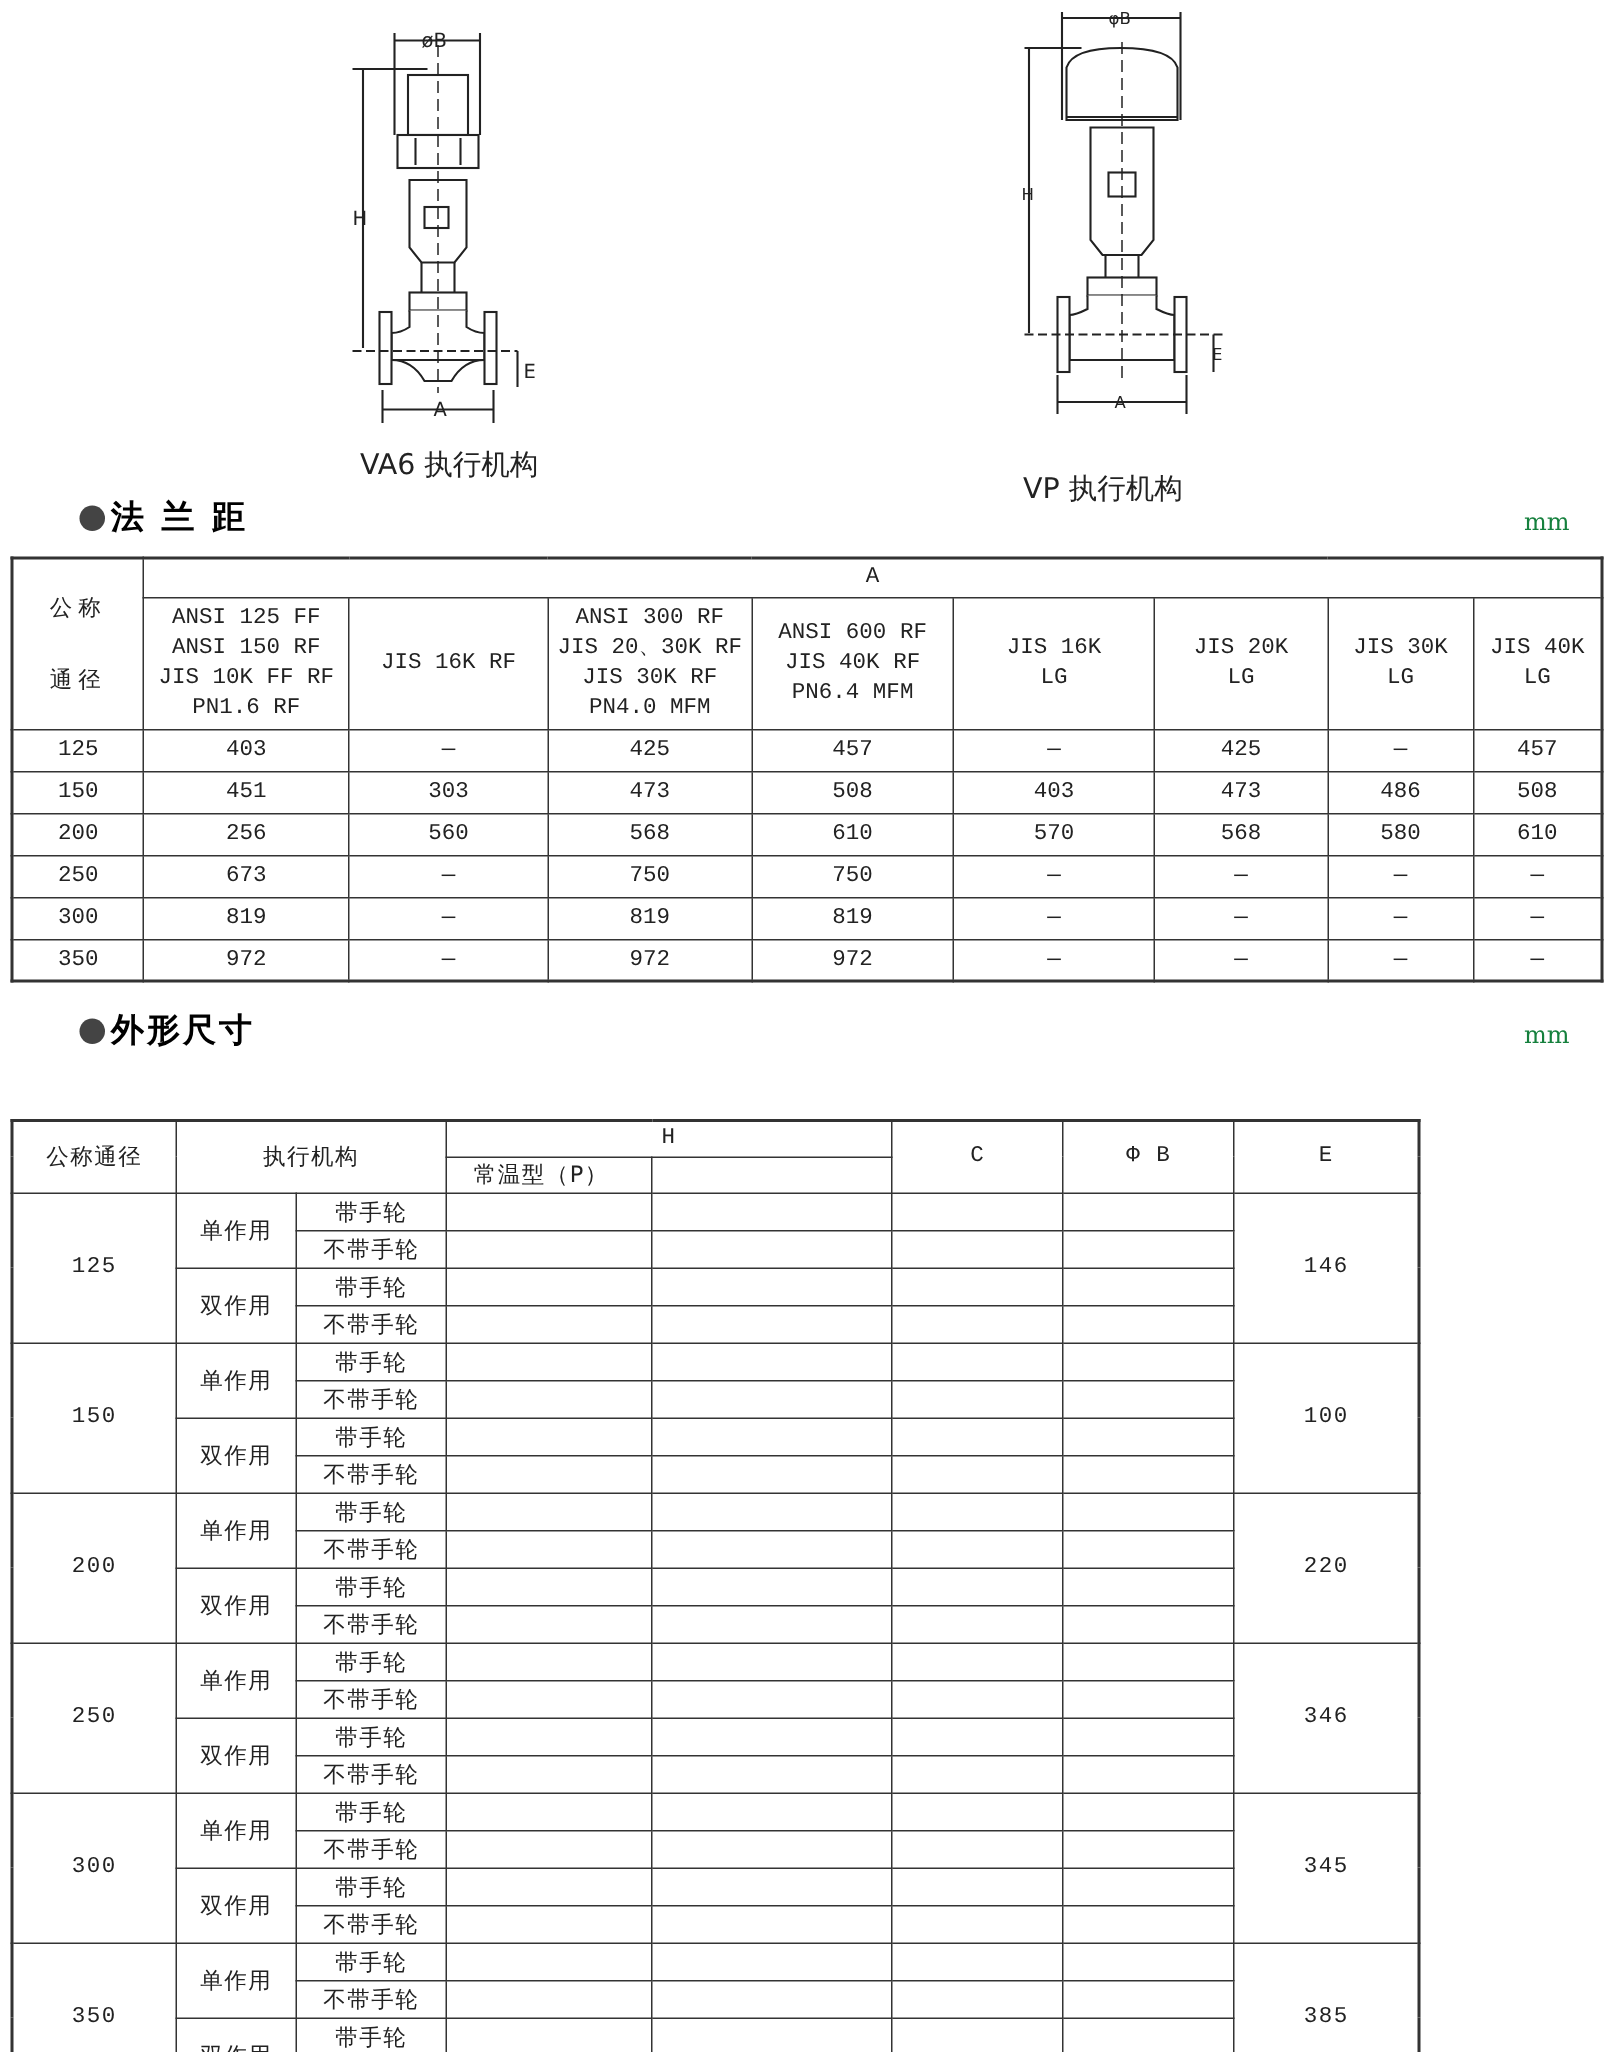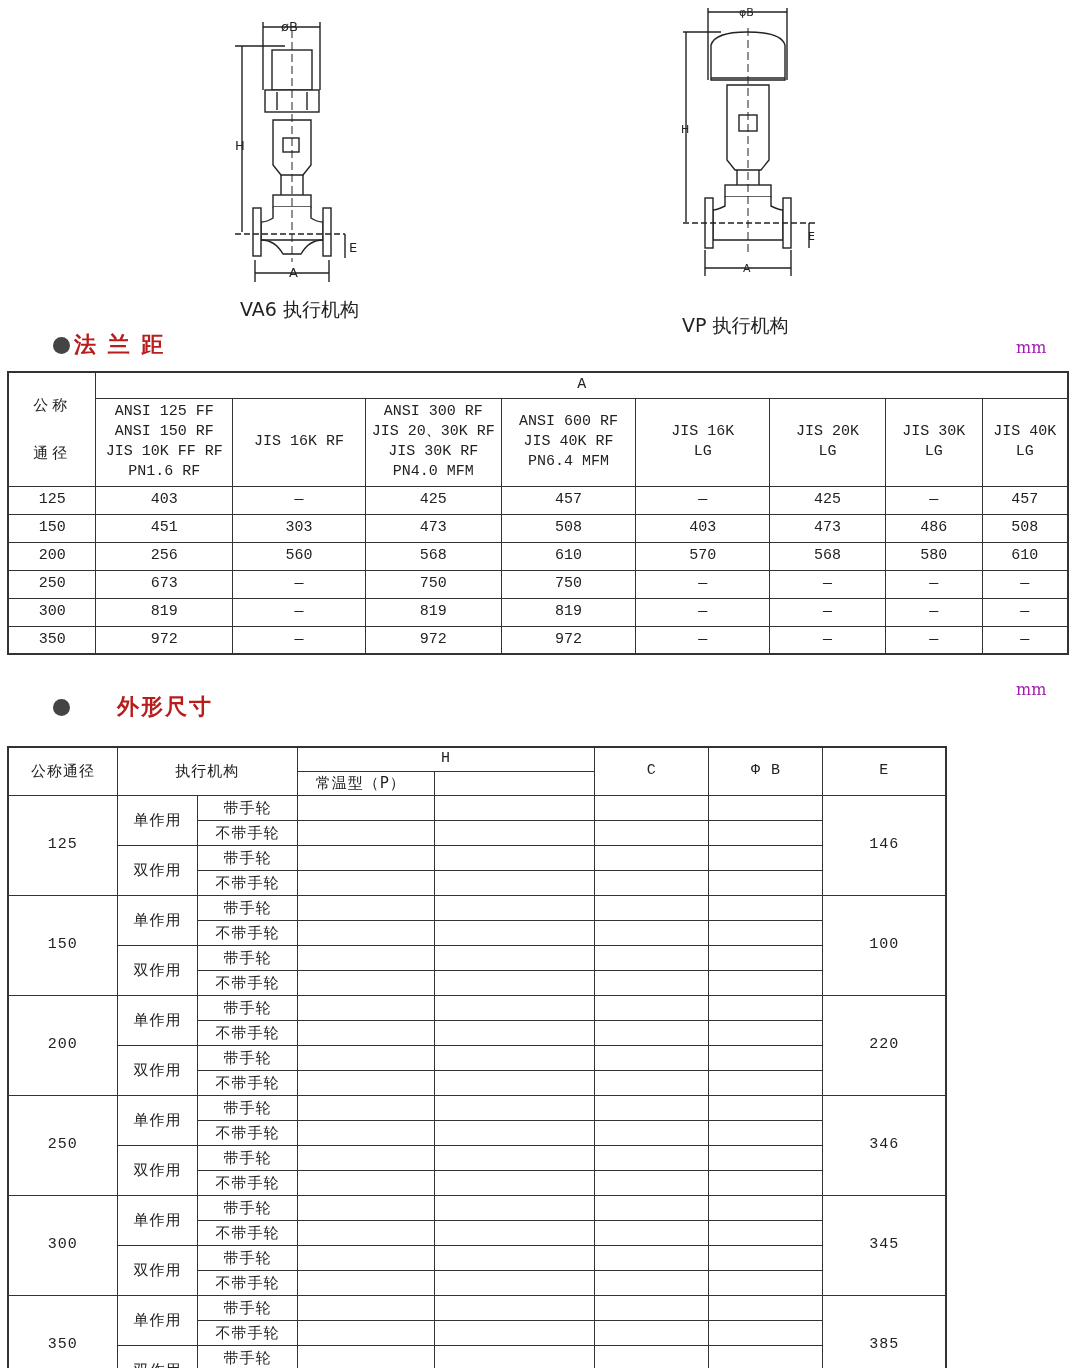--- a/index.html
+++ b/index.html
@@ -1,21 +1,21 @@
 <!DOCTYPE html>
 <html><head>
 <meta charset="utf-8">
 <style>
   html, body { margin:0; padding:0; background:#fff; }
   body { width:1076px; height:1368px; position:relative; overflow:hidden; font-family:"DejaVu Sans", sans-serif; color:#222; }
   .figure { position:absolute; top:0; }
   .fig-caption { position:absolute; font-family:"DejaVu Sans", sans-serif; font-size:19px; color:#222; white-space:nowrap; }
-  .section-title { position:absolute; font-size:22px; font-weight:bold; color:#b91c1c; display:flex; align-items:center; letter-spacing:2px; }
+  .section-title { position:absolute; font-size:22px; font-weight:bold; color:#000000; display:flex; align-items:center; letter-spacing:2px; }
   .bullet { width:17px; height:17px; border-radius:50%; background:#444; display:inline-block; margin-right:4px; }
-  .unit { position:absolute; font-family:"DejaVu Serif", serif; font-size:16px; color:#a21caf; }
+  .unit { position:absolute; font-family:"DejaVu Serif", serif; font-size:16px; color:#15803d; }
   table { border-collapse:collapse; position:absolute; font-family:"Liberation Mono","DejaVu Sans Mono", monospace; color:#222; }
   td { border:1.5px solid #333; text-align:center; padding:0; font-size:15px; line-height:20px; }
   .t1 { left:7px; top:371px; width:1062px; border:2.5px solid #333; }
   .t2 { left:7px; top:746px; width:940px; border:2.5px solid #333; }
   .t2 td { font-size:15px; letter-spacing:1px; }
   .cn { font-family:"DejaVu Sans", sans-serif; letter-spacing:4px; }
   svg { display:block; }
 </style>
 </head>
 <body>
@@ -226,21 +226,21 @@
         <td>972</td>
         <td>972</td>
         <td>—</td>
         <td>—</td>
         <td>—</td>
         <td>—</td>
       </tr>
     </tbody>
 </table>
 
-<div class="section-title" style="left:53px;top:692px;gap:43px;">
+<div class="section-title" style="left:53px;top:672px;">
   <span class="bullet"></span>
   <span>外形尺寸</span>
 </div>
 <div class="unit" style="left:1016px;top:680px;">mm</div>
 
 <table class="t2">
   <colgroup>
     <col style="width:122px">
       <col style="width:91px">
       <col style="width:113px">

